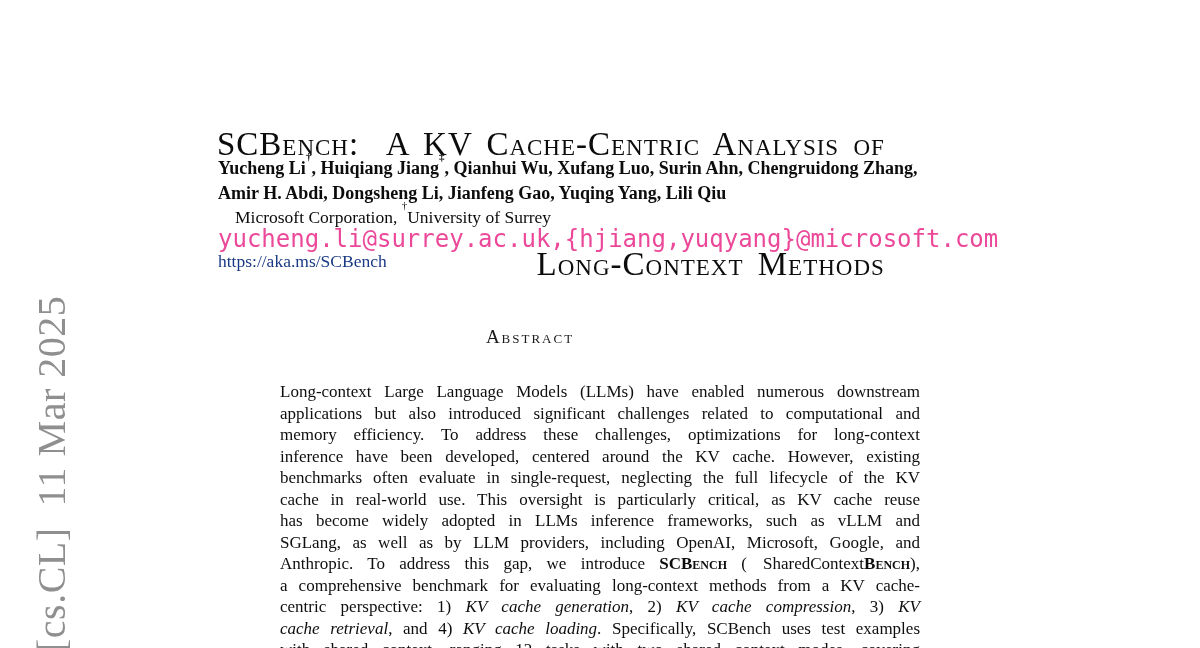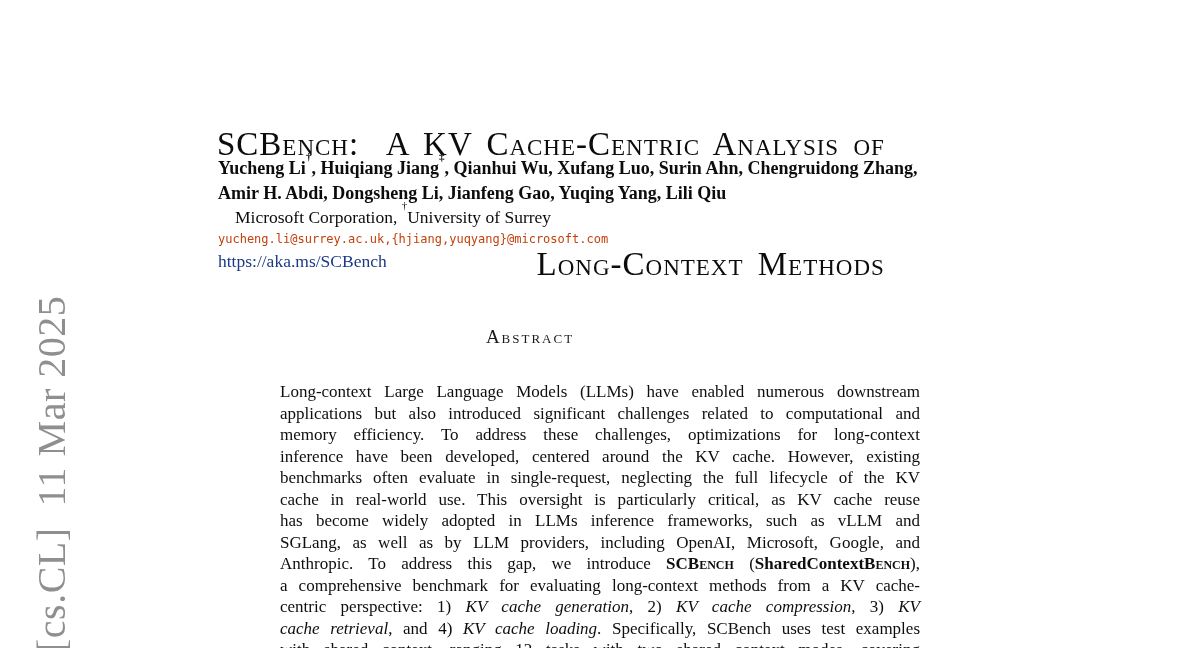--- a/index.html
+++ b/index.html
@@ -71,24 +71,24 @@
     line-height: 22px;
     white-space: pre;
     color: #0c0c0c;
   }
   .affiliation sup.marker { font-weight: normal; }
   .email {
     position: absolute;
     left: 218px;
     top: 228px;
     font-family: "DejaVu Sans Mono", monospace;
-    font-size: 12px;
+    font-size: 24px;
     line-height: 23px;
     letter-spacing: 0;
-    color: #c2410c;
+    color: #ec4899;
     white-space: pre;
   }
   .url {
     position: absolute;
     left: 218px;
     top: 251px;
     font-size: 17.5px;
     line-height: 21px;
     color: #1b3a85;
     text-decoration: none;
@@ -117,21 +117,21 @@
     color: #0e0e0e;
   }
   .abs-line {
     height: 21.5px;
     line-height: 21.5px;
     text-align: justify;
     text-align-last: justify;
     white-space: normal;
   }
   .seg-i { font-style: italic; }
-  .seg-b { font-weight: bold; }
+  .seg-b { font-weight: normal; margin-left: 16px; }
   .seg-bsc { font-weight: bold; font-variant: small-caps; }
 </style>
 </head>
 <body>
 
 <div class="page">
 
   <div class="watermark">[cs.CL]  11 Mar 2025</div>
 
   <h1 class="title">

